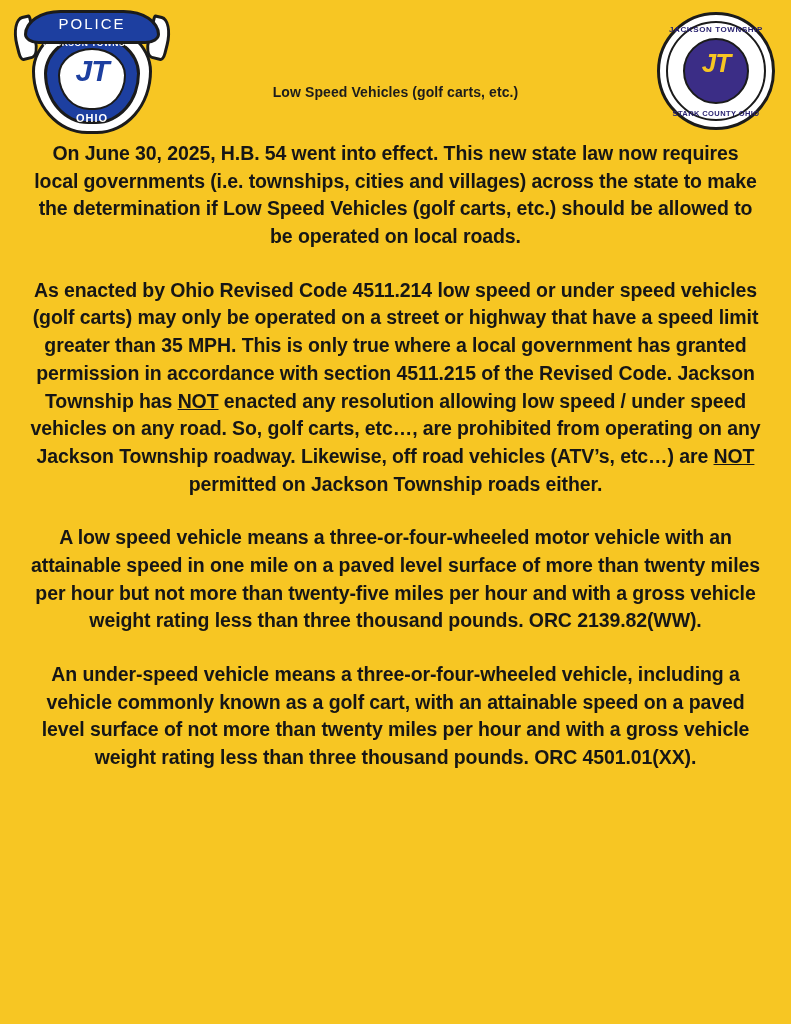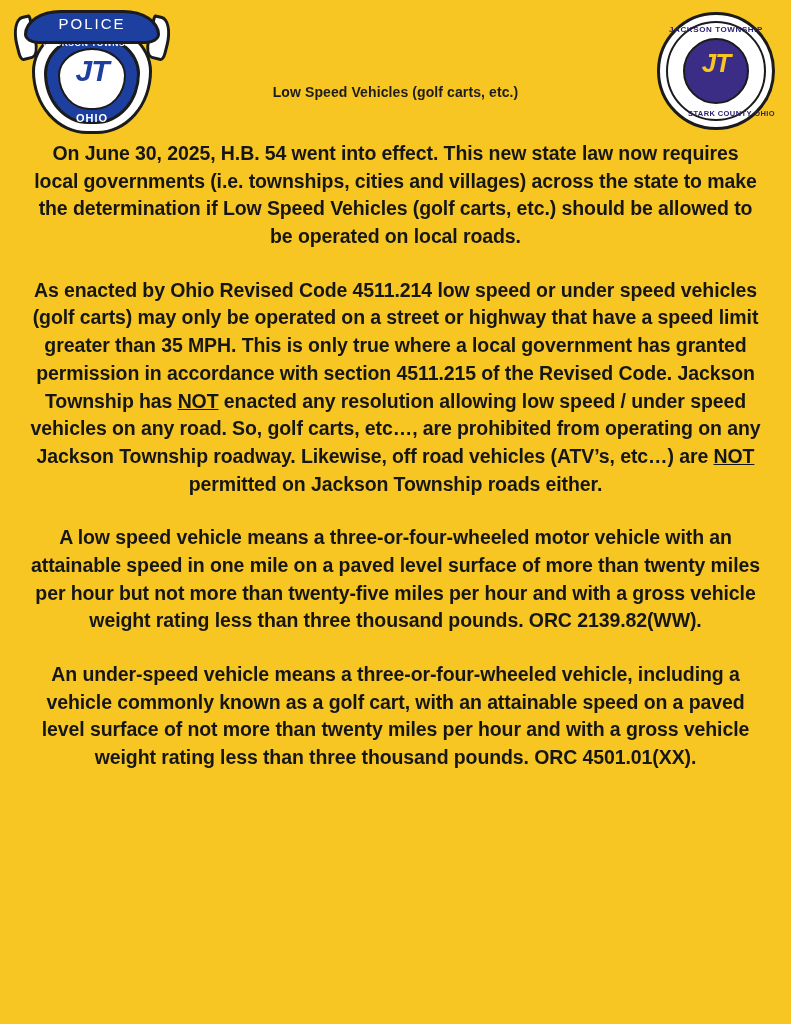--- a/index.html
+++ b/index.html
@@ -215,21 +215,21 @@
     font-size: 8px;
     font-weight: bold;
     color: #2a2370;
     letter-spacing: 0.6px;
   }
   .seal-right .seal-bottom-text {
     position: absolute;
     left: 0;
     bottom: 12px;
     width: 118px;
-    text-align: right;
+    text-align: center;
     font-size: 7.5px;
     font-weight: bold;
     color: #2a2370;
     letter-spacing: 0.4px;
   }
 
   
   .content {
     padding: 0 30px;
     box-sizing: border-box;

